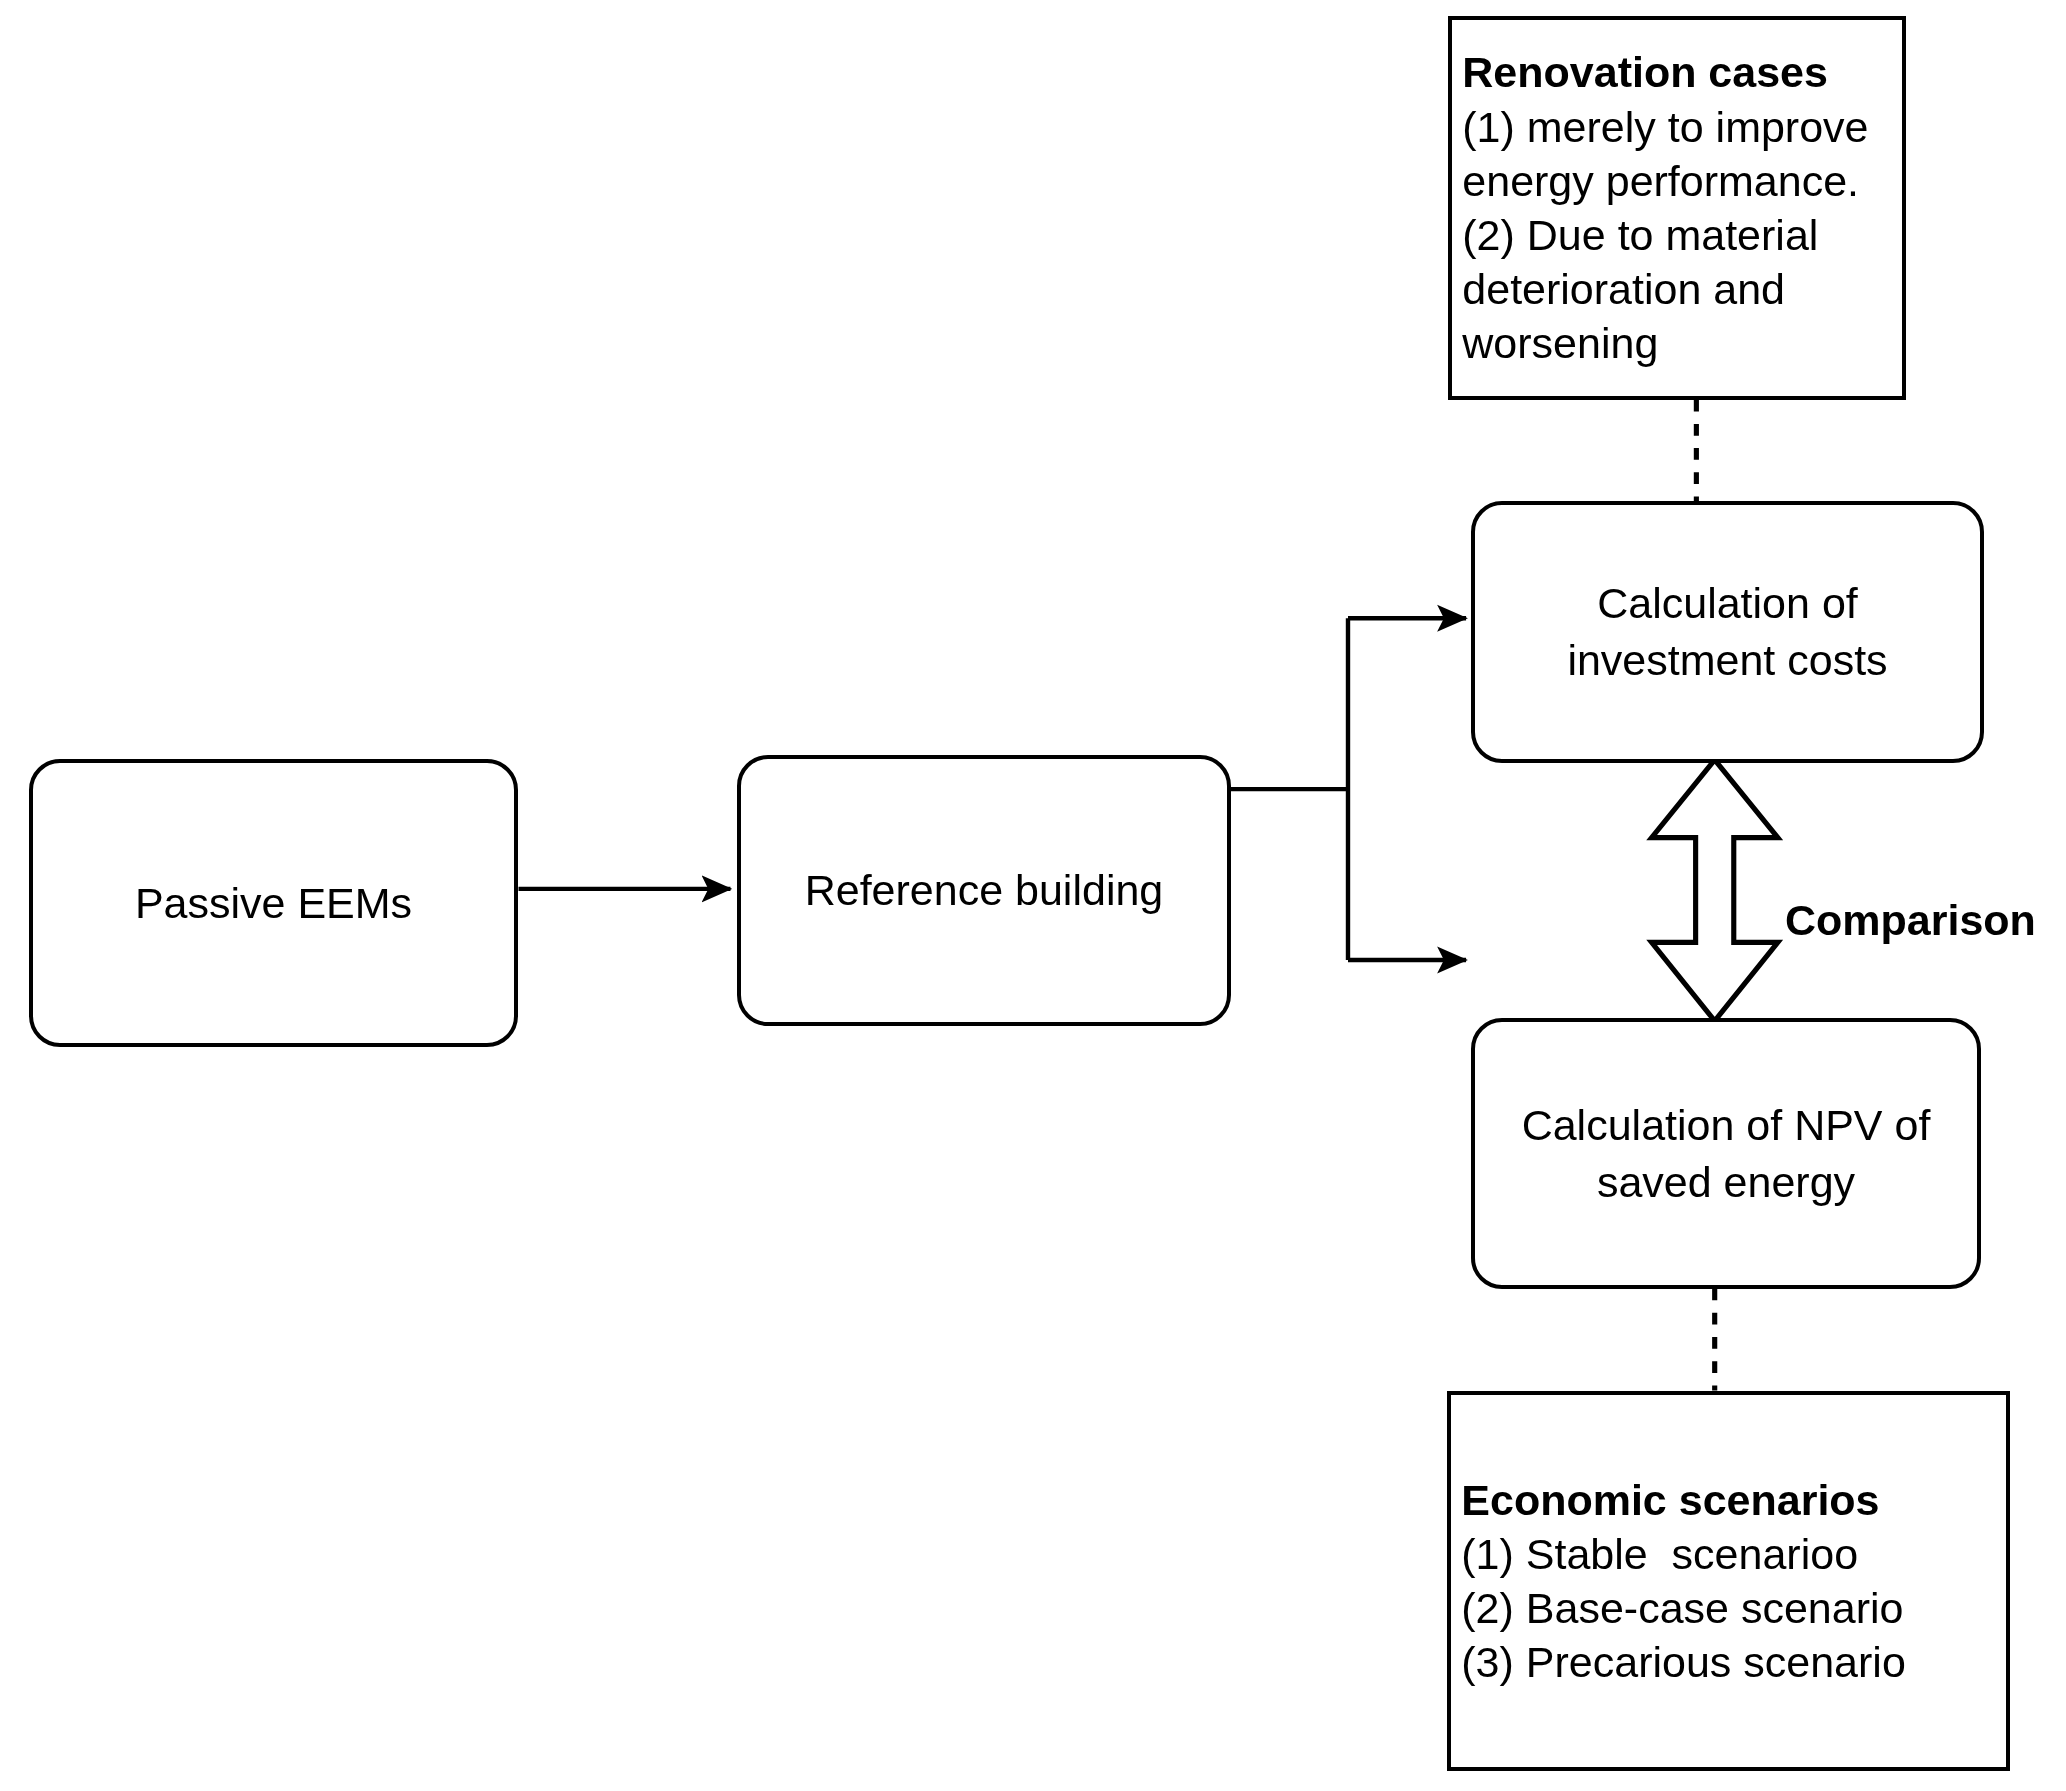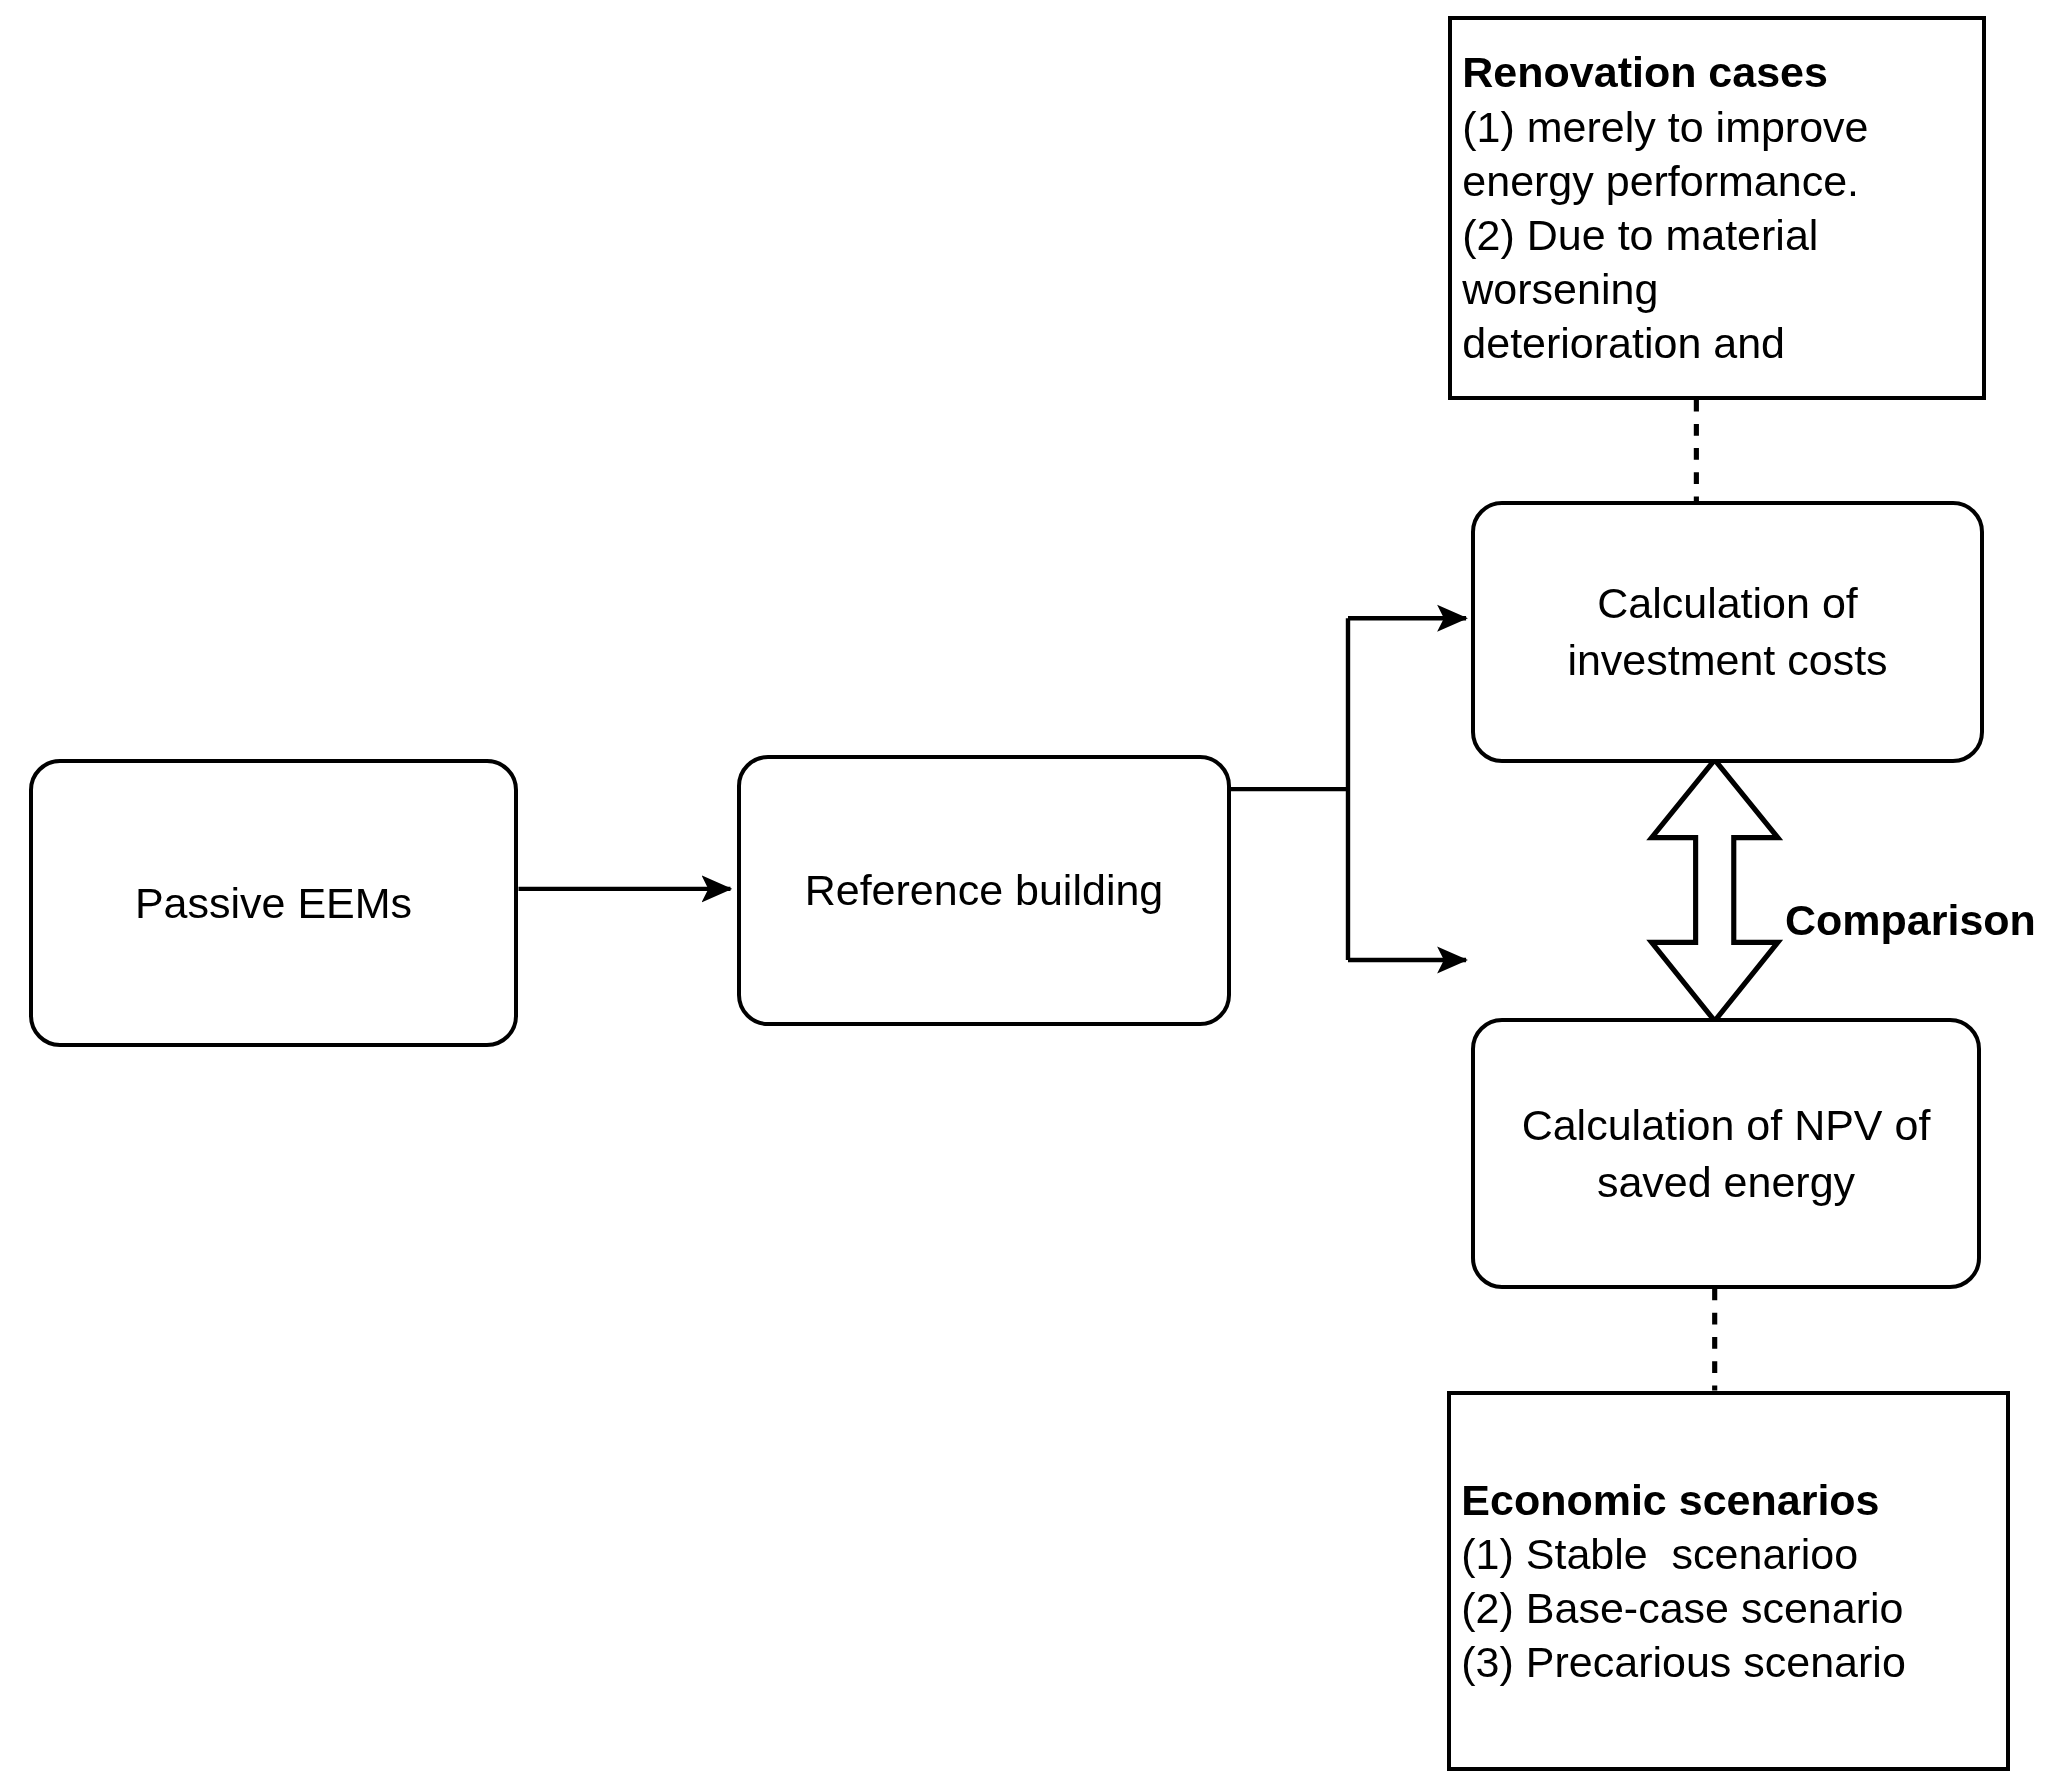--- a/index.html
+++ b/index.html
@@ -97,27 +97,27 @@
 
     <line x1="1838" y1="1309" x2="1999" y2="1309" stroke="#000000" stroke-width="6" marker-end="url(#arrowSolid)"></line>
 
     <line x1="2313" y1="545" x2="2313" y2="683" stroke="#000000" stroke-width="7" stroke-dasharray="16 17"></line>
 
     <line x1="2338" y1="1757" x2="2338" y2="1896" stroke="#000000" stroke-width="7" stroke-dasharray="16 17"></line>
 
     <polygon points="2338,1036 2424,1142 2364,1142 2364,1285 2424,1285 2338,1392 2252,1285 2312,1285 2312,1142 2252,1142" fill="#ffffff" stroke="#000000" stroke-width="7" stroke-linejoin="miter"></polygon>
   </svg>
 
-  <div class="note" style="left:1448px; top:16px; width:538px; height:384px;">
+  <div class="note" style="left:1448px; top:16px; width:458px; height:384px;">
     <div class="note-title">Renovation cases</div>
     <div class="note-line">(1) merely to improve</div>
     <div class="note-line">energy performance.</div>
     <div class="note-line">(2) Due to material</div>
+    <div class="note-line">deterioration and</div>
     <div class="note-line">worsening</div>
-    <div class="note-line">deterioration and</div>
   </div>
 
   <div class="node" style="left:29px; top:759px; width:489px; height:288px;">
     <span>Passive EEMs</span>
   </div>
 
   <div class="node" style="left:711px; top:755px; width:494px; height:271px;margin-left:26px;">
     <span>Reference building</span>
   </div>
 

